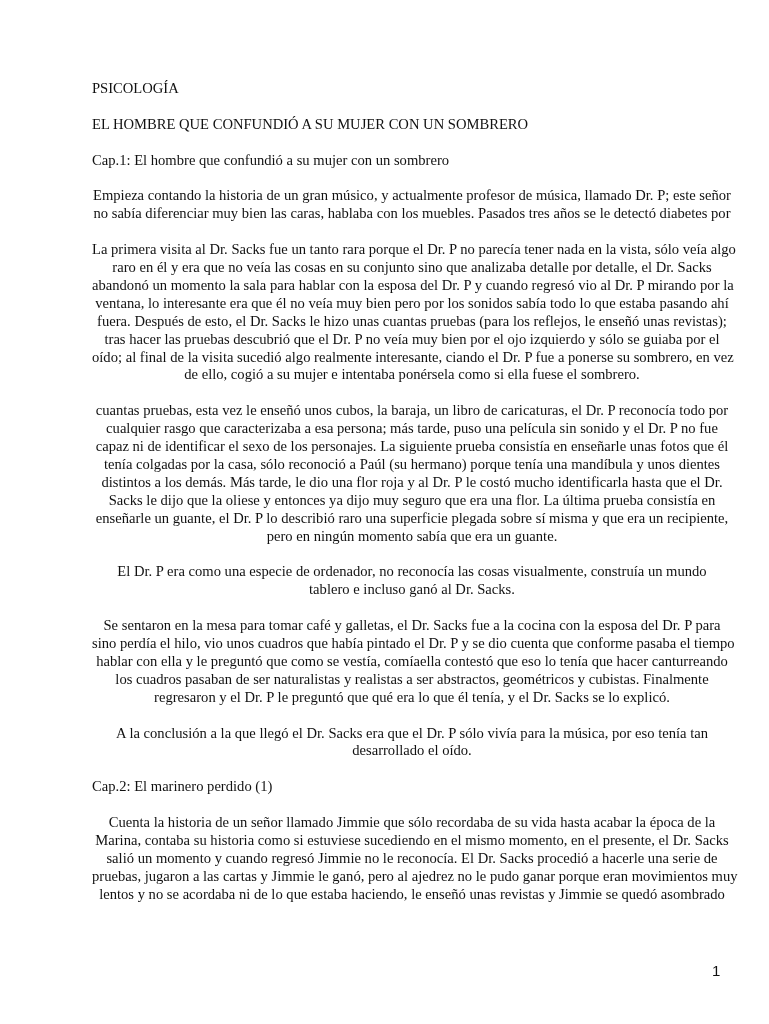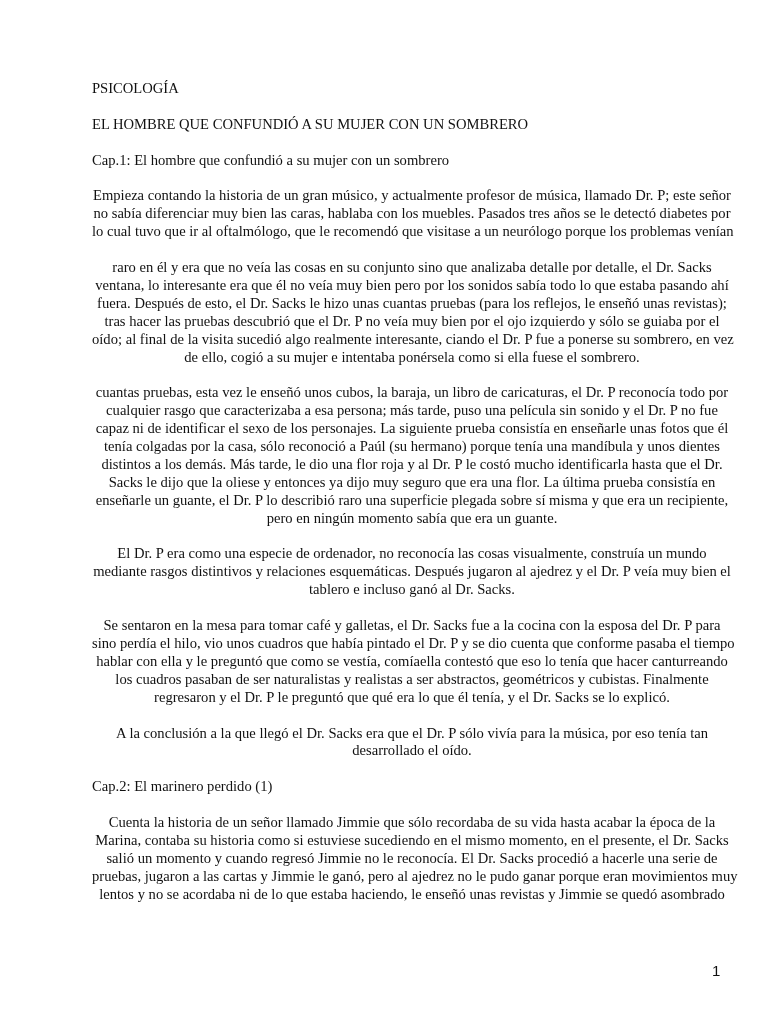--- a/index.html
+++ b/index.html
@@ -24,46 +24,46 @@
 
 <div class="page">
   <div class="content">
     <div class="block">PSICOLOGÍA</div>
     <div class="block">EL HOMBRE QUE CONFUNDIÓ A SU MUJER CON UN SOMBRERO</div>
     <div class="block">Cap.1: El hombre que confundió a su mujer con un sombrero</div>
 
     <div class="block">
       <span class="line">Empieza contando la historia de un gran músico, y actualmente profesor de música, llamado Dr. P; este señor</span>
       <span class="line">no sabía diferenciar muy bien las caras, hablaba con los muebles. Pasados tres años se le detectó diabetes por</span>
-      <span class="line">lo cual tuvo que ir al oftalmólogo, que le recomendó que visitase a un neurólogo porque los problemas venían</span>
     </div>
 
     <div class="block">
+      <span class="line">La primera visita al Dr. Sacks fue un tanto rara porque el Dr. P no parecía tener nada en la vista, sólo veía algo</span>
       <span class="line">raro en él y era que no veía las cosas en su conjunto sino que analizaba detalle por detalle, el Dr. Sacks</span>
+      <span class="line">abandonó un momento la sala para hablar con la esposa del Dr. P y cuando regresó vio al Dr. P mirando por la</span>
       <span class="line">ventana, lo interesante era que él no veía muy bien pero por los sonidos sabía todo lo que estaba pasando ahí</span>
       <span class="line">fuera. Después de esto, el Dr. Sacks le hizo unas cuantas pruebas (para los reflejos, le enseñó unas revistas);</span>
       <span class="line">tras hacer las pruebas descubrió que el Dr. P no veía muy bien por el ojo izquierdo y sólo se guiaba por el</span>
       <span class="line">oído; al final de la visita sucedió algo realmente interesante, ciando el Dr. P fue a ponerse su sombrero, en vez</span>
       <span class="line">de ello, cogió a su mujer e intentaba ponérsela como si ella fuese el sombrero.</span>
     </div>
 
     <div class="block">
       <span class="line">cuantas pruebas, esta vez le enseñó unos cubos, la baraja, un libro de caricaturas, el Dr. P reconocía todo por</span>
       <span class="line">cualquier rasgo que caracterizaba a esa persona; más tarde, puso una película sin sonido y el Dr. P no fue</span>
       <span class="line">capaz ni de identificar el sexo de los personajes. La siguiente prueba consistía en enseñarle unas fotos que él</span>
       <span class="line">tenía colgadas por la casa, sólo reconoció a Paúl (su hermano) porque tenía una mandíbula y unos dientes</span>
       <span class="line">distintos a los demás. Más tarde, le dio una flor roja y al Dr. P le costó mucho identificarla hasta que el Dr.</span>
       <span class="line">Sacks le dijo que la oliese y entonces ya dijo muy seguro que era una flor. La última prueba consistía en</span>
       <span class="line">enseñarle un guante, el Dr. P lo describió raro una superficie plegada sobre sí misma y que era un recipiente,</span>
       <span class="line">pero en ningún momento sabía que era un guante.</span>
     </div>
 
     <div class="block">
       <span class="line">El Dr. P era como una especie de ordenador, no reconocía las cosas visualmente, construía un mundo</span>
-      <span class="line">mediante rasgos distintivos y relaciones esquemáticas. Después jugaron al ajedrez y el Dr. P veía muy bien el</span>
       <span class="line">tablero e incluso ganó al Dr. Sacks.</span>
     </div>
 
     <div class="block">
       <span class="line">Se sentaron en la mesa para tomar café y galletas, el Dr. Sacks fue a la cocina con la esposa del Dr. P para</span>
       <span class="line">sino perdía el hilo, vio unos cuadros que había pintado el Dr. P y se dio cuenta que conforme pasaba el tiempo</span>
       <span class="line">hablar con ella y le preguntó que como se vestía, comíaella contestó que eso lo tenía que hacer canturreando</span>
       <span class="line">los cuadros pasaban de ser naturalistas y realistas a ser abstractos, geométricos y cubistas. Finalmente</span>
       <span class="line">regresaron y el Dr. P le preguntó que qué era lo que él tenía, y el Dr. Sacks se lo explicó.</span>
     </div>

